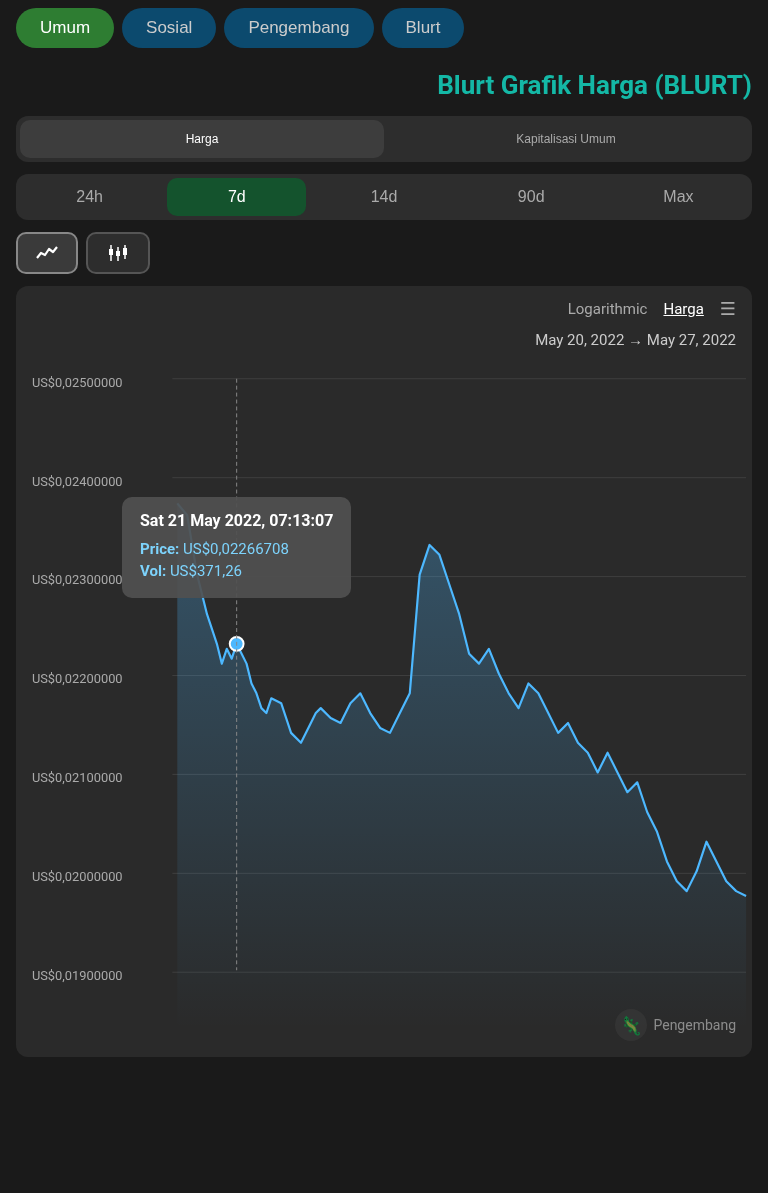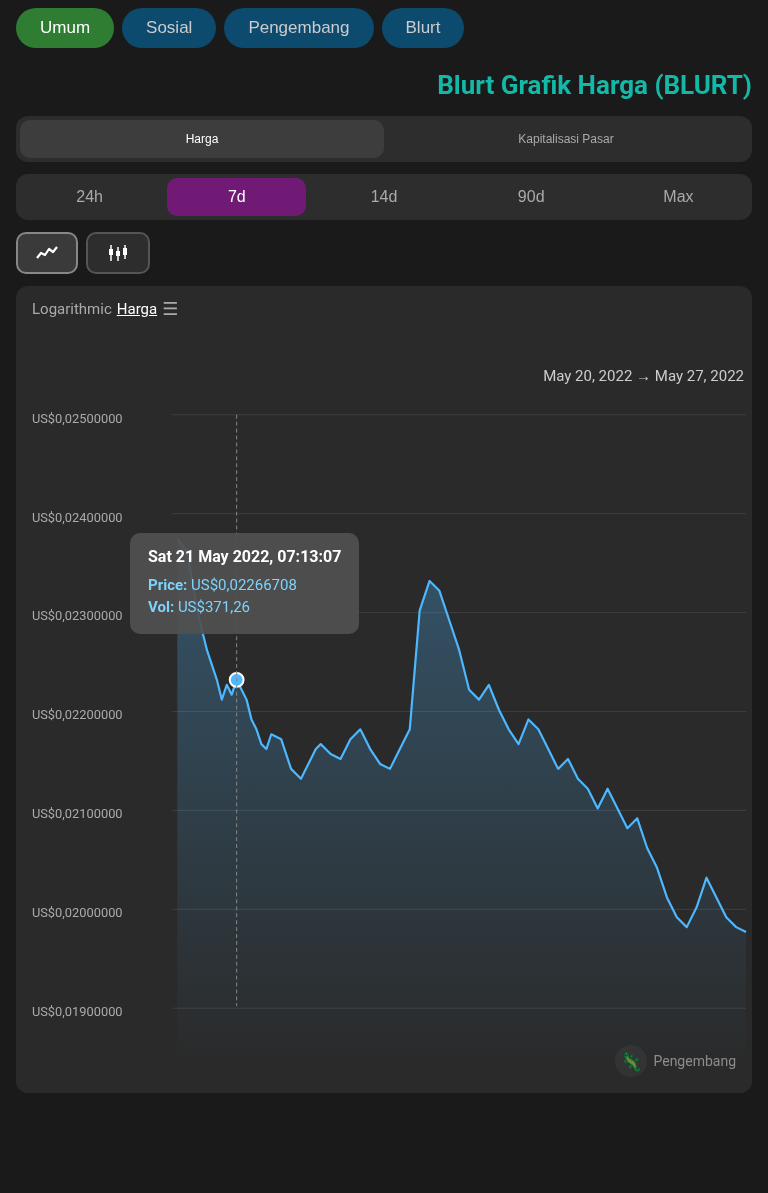--- a/index.html
+++ b/index.html
@@ -83,21 +83,21 @@
       padding: 10px 4px;
       border-radius: 10px;
       font-size: 16px;
       font-weight: 500;
       color: #aaa;
       cursor: pointer;
       background: transparent;
       border: none;
     }
     .period-tab.active {
-      background: #701a75;
+      background: #14532d;
       color: #fff;
       text-align: center;
     }
 
     
     .chart-style-row {
       display: flex;
       margin: 0 16px 12px;
       gap: 8px;
     }
@@ -123,60 +123,59 @@
       margin: 0 16px;
       background: #2a2a2a;
       border-radius: 12px;
       overflow: hidden;
       position: relative;
     }
 
     
     .chart-header {
       display: flex;
-      justify-content: flex-start;
+      justify-content: flex-end;
       align-items: center;
       padding: 12px 16px 8px;
-      gap: 5px;
+      gap: 16px;
     }
     .chart-scale-label {
       font-size: 15px;
       color: #aaa;
       cursor: pointer;
     }
     .chart-scale-label.active {
       color: #fff;
       text-decoration: underline;
     }
     .chart-menu-icon {
       font-size: 18px;
       color: #aaa;
       cursor: pointer;
     }
 
     
     .date-range {
       text-align: right;
-      padding: 4px 8px 8px;
+      padding: 4px 16px 8px;
       font-size: 15px;
       color: #ccc;
-      margin-top: 36px;
     }
 
     
     .chart-svg-wrapper {
       position: relative;
       padding: 0 0 8px 8px;
     }
 
     
     .chart-tooltip {
       position: absolute;
       top: 140px;
-      left: 114px;
+      left: 106px;
       background: rgba(80,80,80,0.92);
       border-radius: 10px;
       padding: 14px 18px;
       min-width: 200px;
       z-index: 10;
     }
     .tooltip-date {
       font-size: 16px;
       font-weight: 700;
       color: #fff;
@@ -228,21 +227,21 @@
   <button class="tab-item active">Umum</button>
   <button class="tab-item">Sosial</button>
   <button class="tab-item">Pengembang</button>
   <button class="tab-item">Blurt</button>
 </div>
 
 <h1 class="page-title">Blurt Grafik Harga (BLURT)</h1>
 
 <div class="chart-type-tabs">
   <button class="chart-type-tab active">Harga</button>
-  <button class="chart-type-tab">Kapitalisasi Pasar</button>
+  <button class="chart-type-tab">Kapitalisasi Umum</button>
 </div>
 
 <div class="period-tabs">
   <button class="period-tab">24h</button>
   <button class="period-tab active">7d</button>
   <button class="period-tab">14d</button>
   <button class="period-tab">90d</button>
   <button class="period-tab">Max</button>
 </div>
 

